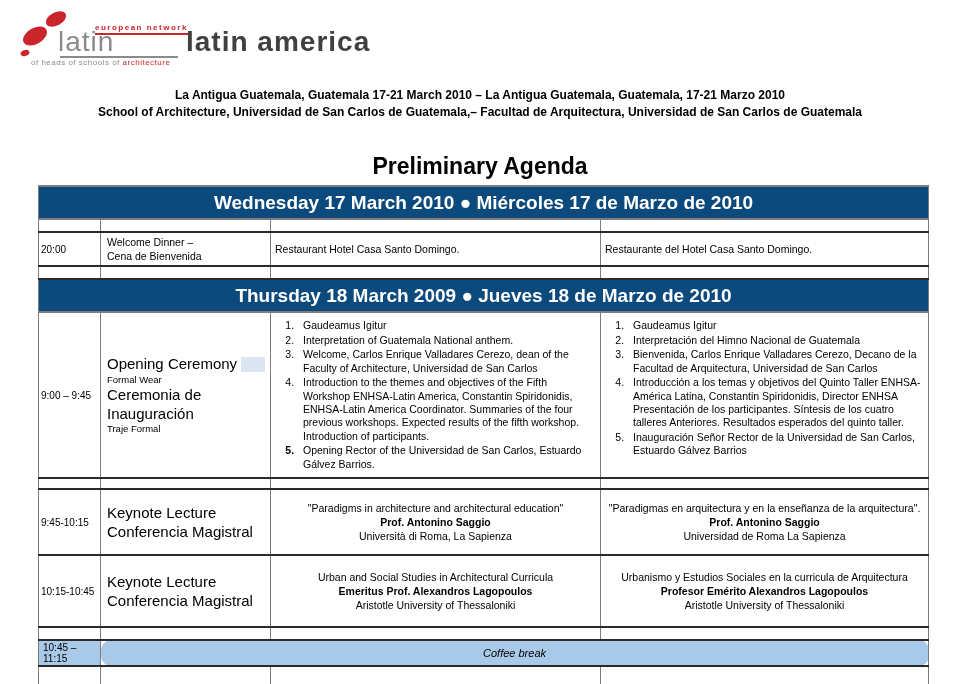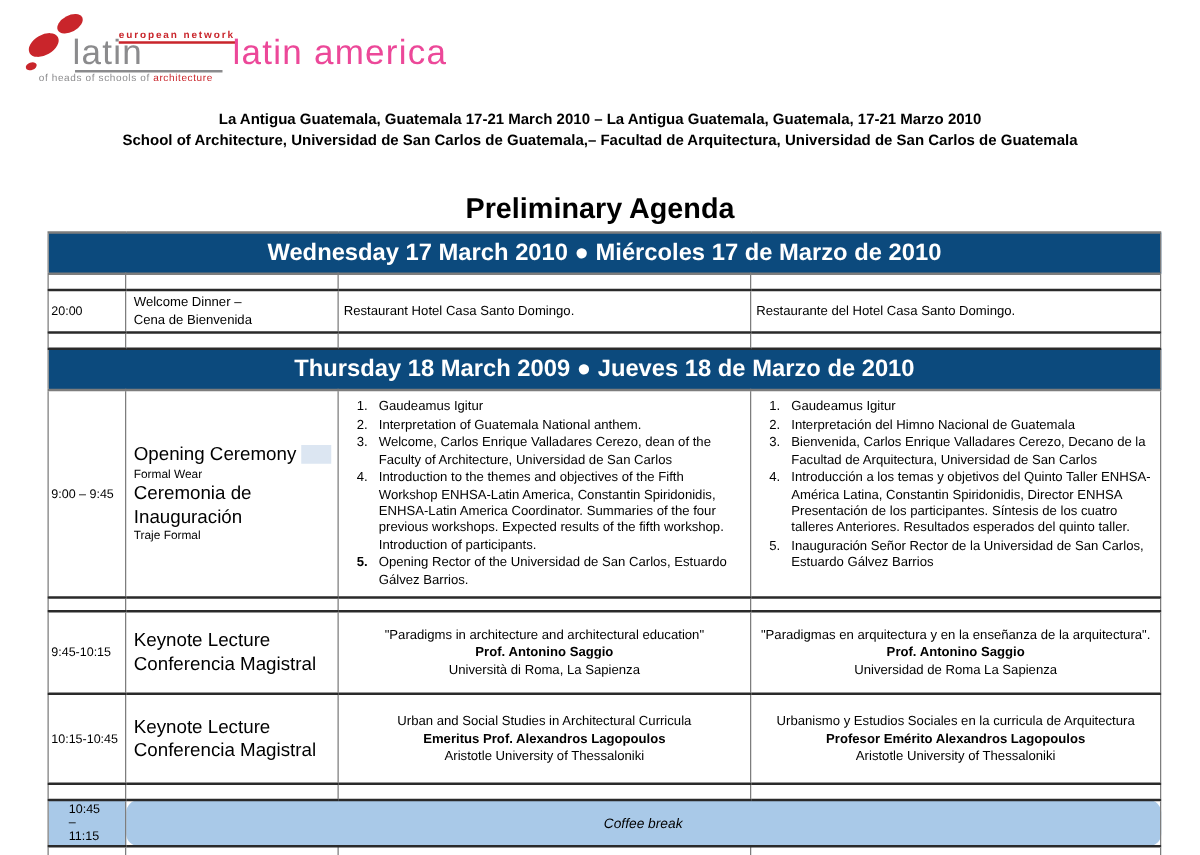--- a/index.html
+++ b/index.html
@@ -32,22 +32,22 @@
     border-bottom: 2px solid #8b8b8d;
   }
   .logo-tagline {
     position: absolute; left: 13px; top: 52px;
     font-size: 8px; font-weight: normal; color: #8b8b8d;
     letter-spacing: 0.5px; white-space: nowrap;
   }
   .logo-tagline .red { color: #c9252b; }
   .logo-region {
     position: absolute; left: 168px; top: 22px;
-    font-size: 28px; color: #ec4899; letter-spacing: 1px;
-    line-height: 1; font-weight: 400; white-space: nowrap;
+    font-size: 28px; color: #404040; letter-spacing: 1px;
+    line-height: 1; font-weight: 700; white-space: nowrap;
   }
 
   
   .doc-header { position: absolute; top: 68px; left: 0; width: 100%; text-align: center; }
   .doc-title { font-size: 17.5px; font-weight: bold; }
   .doc-sub1 { font-size: 12px; font-weight: bold; margin-top: 20px; }
   .doc-sub2 { font-size: 12px; font-weight: bold; margin-top: 3px; }
   .agenda-title {
     position: absolute; top: 153px; left: 0; width: 100%;
     text-align: center; font-size: 23px; font-weight: bold;
@@ -98,21 +98,21 @@
     margin: 4px 0 4px 22px; padding: 0;
     font-size: 10.5px; line-height: 1.28;
   }
   ol.ceremony li { padding-left: 6px; margin-bottom: 1px; }
   ol.ceremony li.bold-marker::marker { font-weight: bold; }
 
   td.keynote-desc { text-align: center; line-height: 1.35; font-size: 10.5px; }
   .speaker { font-weight: bold; }
   td.keynote-label { font-size: 15px; line-height: 1.3; white-space: pre-line; padding-left: 6px; }
 
-  tr.coffee td { background: #a9c9e8; height: 18px; padding: 1px 16px; }
+  tr.coffee td { background: #a9c9e8; height: 18px; padding: 1px 4px; }
   tr.coffee td.coffee-label {
     text-align: center; font-style: italic; font-size: 11px; border-radius: 10px;
   }
   tr.last-spacer td { height: 19px; padding: 0; }
 </style>
 </head>
 <body>
 
 <div class="logo">
   <svg class="logo-dots" width="70" height="52" viewBox="0 0 70 52">

